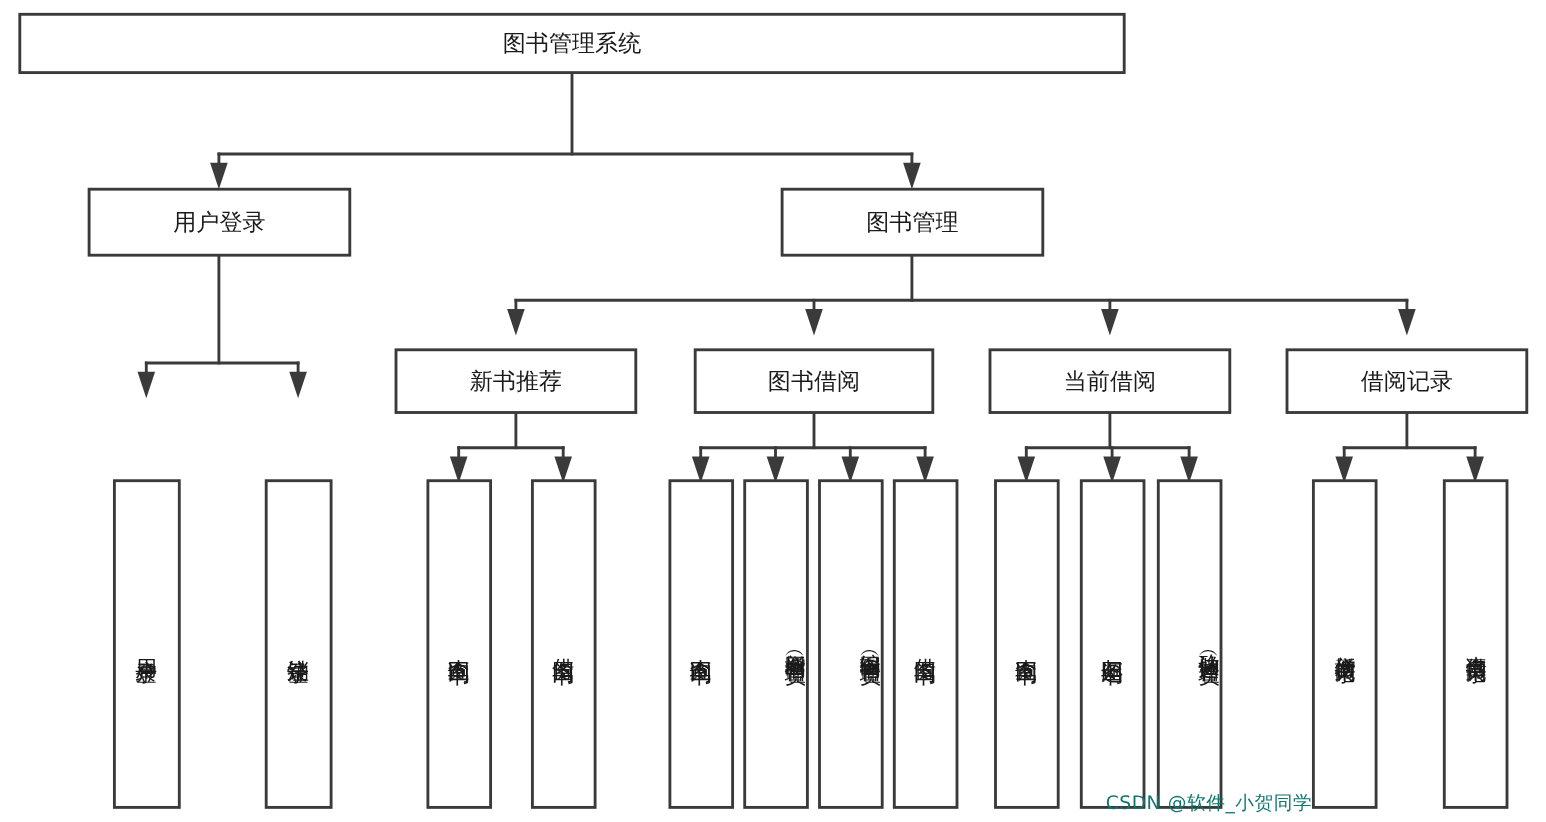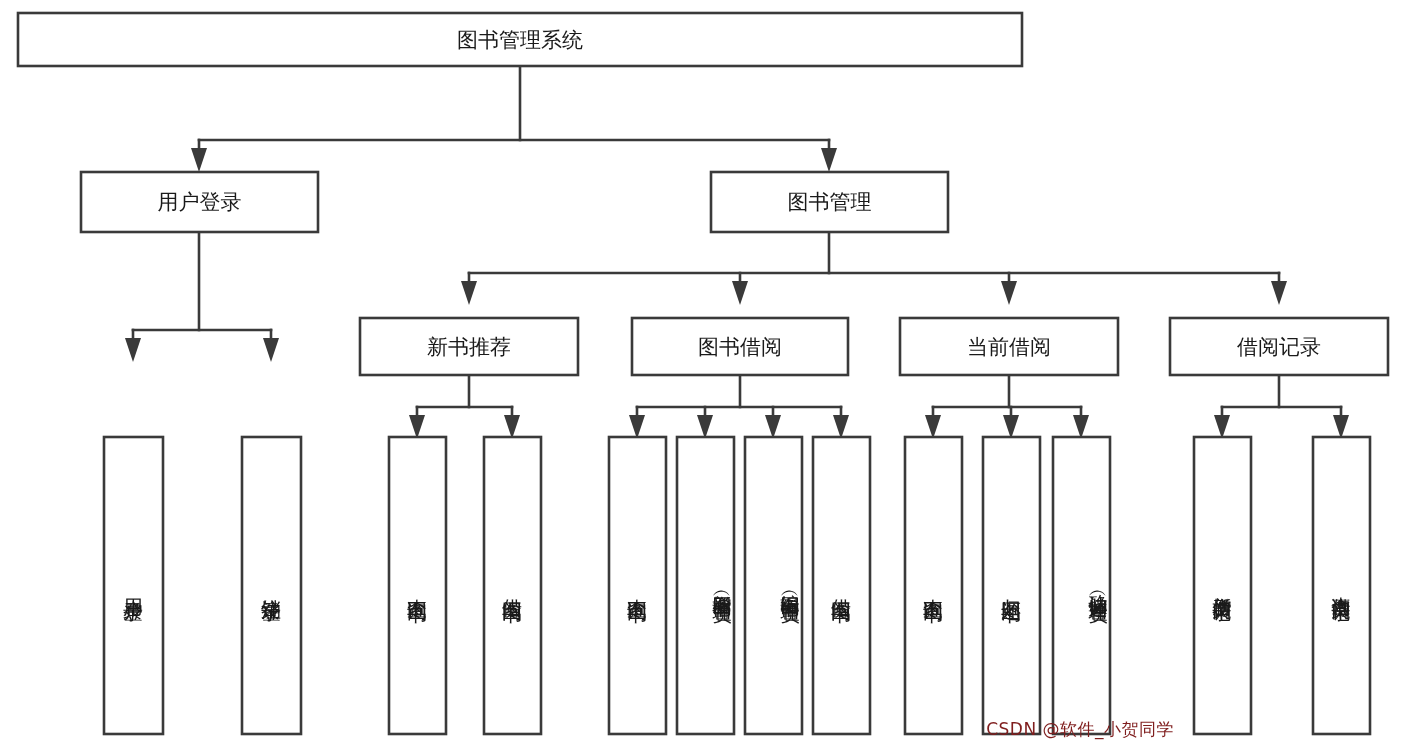--- a/index.html
+++ b/index.html
@@ -11,20 +11,21 @@
     width: 1405px;
     height: 747px;
     font-family: "DejaVu Sans", "Liberation Sans", sans-serif;
     overflow: hidden;
   }
   #diagram-root {
     position: relative;
     width: 1178px;
     height: 747px;
     background: #ffffff;
+    padding-left: 31px;
   }
   svg.diagram-canvas {
     position: absolute;
     left: 0;
     top: 0;
     width: 1405px;
     height: 747px;
     display: block;
   }
   .node-box {
@@ -60,25 +61,25 @@
     color: #1a1a1a;
     letter-spacing: 1.5px;
     white-space: nowrap;
     display: flex;
     align-items: flex-start;
     justify-content: center;
     pointer-events: none;
   }
   .watermark {
     position: absolute;
-    right: 4px;
+    right: 16px;
     bottom: 6px;
     font-family: "DejaVu Sans", "Liberation Sans", sans-serif;
     font-size: 17px;
-    color: #7f1d1d;
+    color: #0f766e;
     white-space: nowrap;
     letter-spacing: 0.5px;
   }
 </style>
 </head>
 <body>
 
 <div id="diagram-root">
   <svg class="diagram-canvas" id="diagram-svg" viewBox="0 0 1405 747" xmlns="http://www.w3.org/2000/svg">
       <g>

